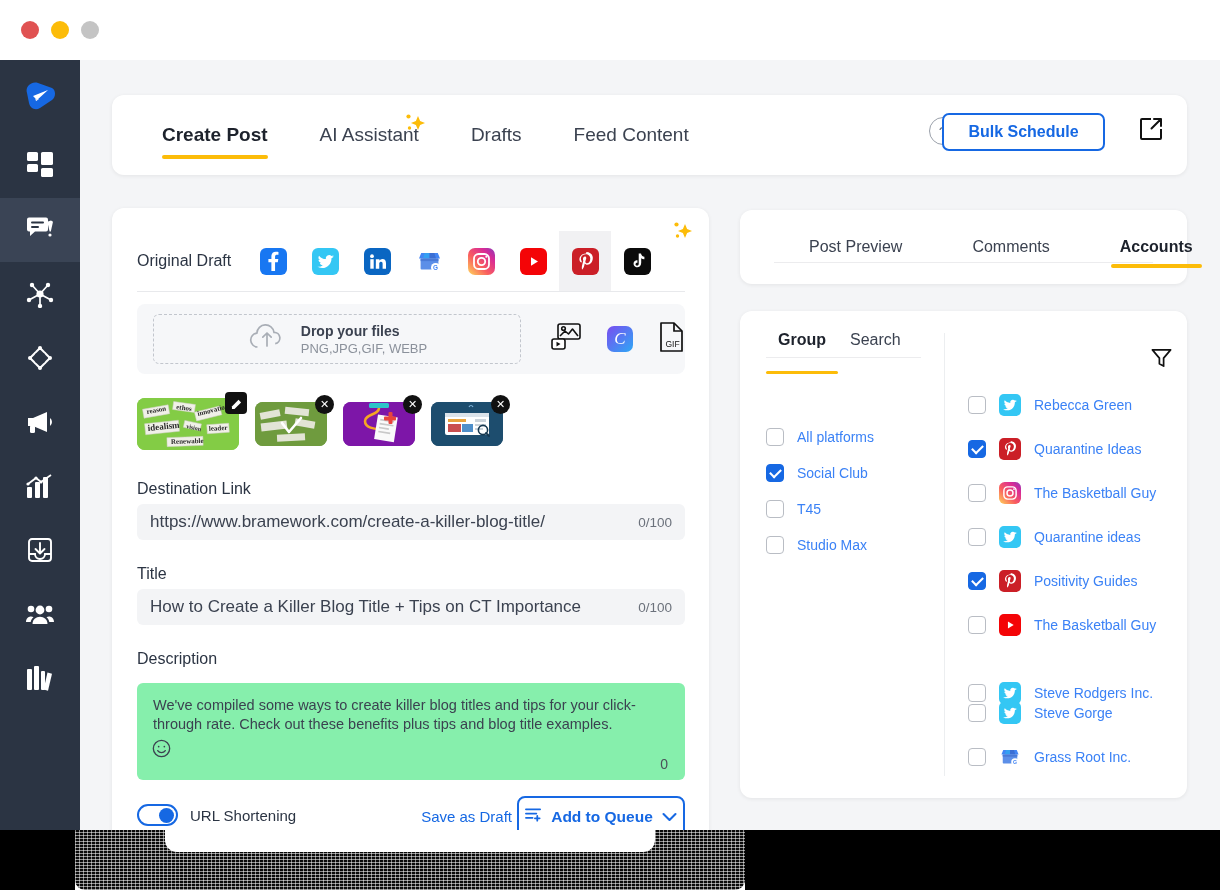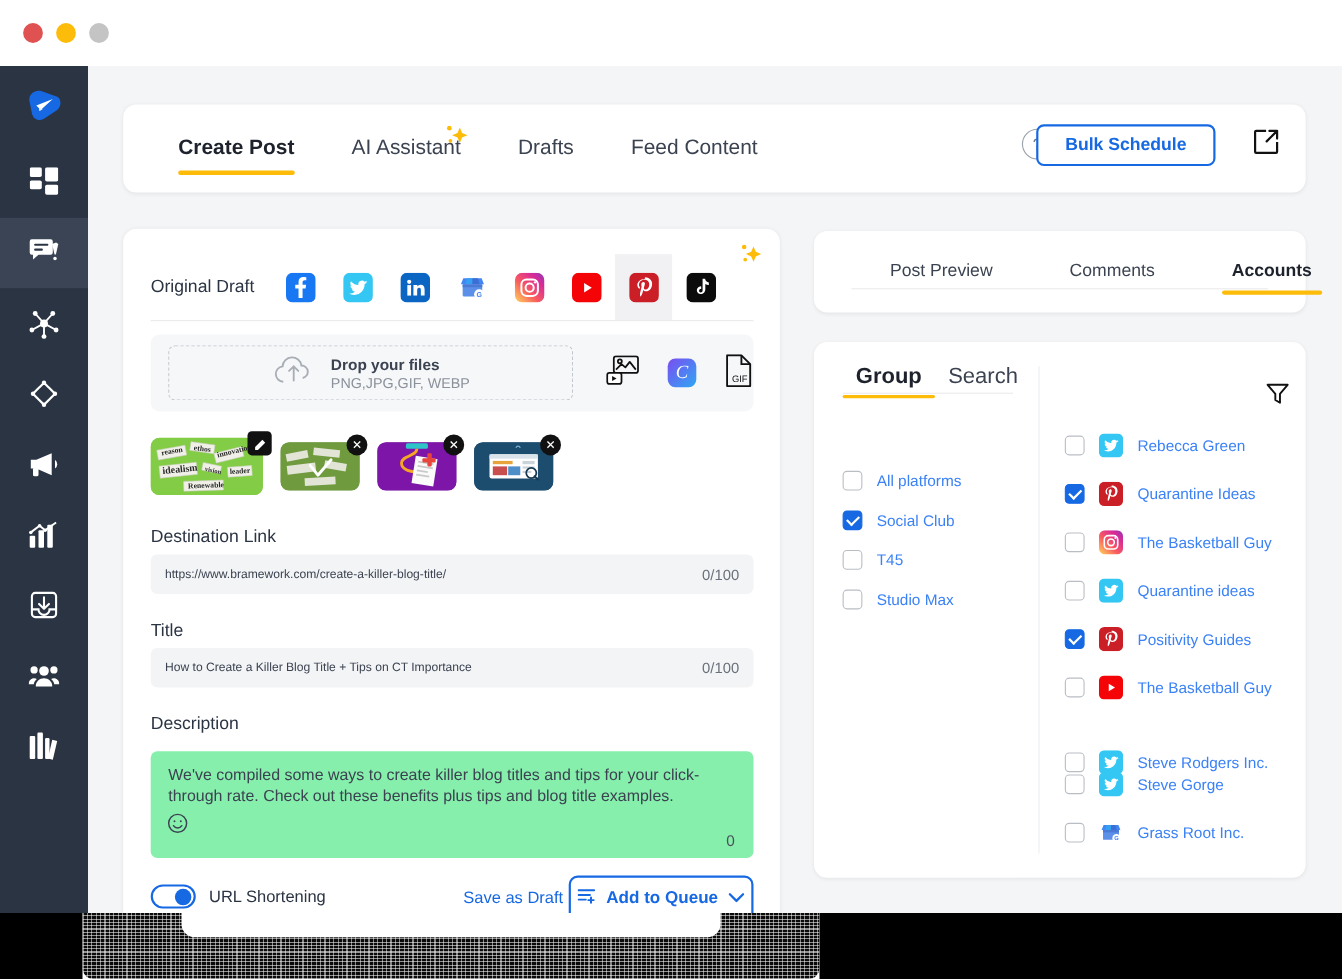--- a/index.html
+++ b/index.html
@@ -162,21 +162,21 @@
   .badge.edit { border-radius: 4px; top: -6px; right: -8px; width: 22px; height: 22px; }
 
   
   .field-label { position: absolute; left: 25px; font-size: 16px; color: #2b3443; }
   .field-box {
     position: absolute; left: 25px;
     width: 548px; height: 36px;
     background: #f3f4f6; border-radius: 6px;
     display: flex; align-items: center;
   }
-  .field-val { margin-left: 13px; font-size: 11px; color: #3b4250; flex: 1; }
+  .field-val { margin-left: 13px; font-size: 17px; color: #3b4250; flex: 1; }
   .field-count { margin-right: 13px; font-size: 13.5px; color: #6b717b; }
 
   .desc-box {
     position: absolute; left: 25px; top: 475px;
     width: 548px; height: 97px;
     background: #86efac; border-radius: 6px;
   }
   .desc-text {
     position: absolute; left: 16px; top: 13px; right: 22px;
     font-size: 14.5px; line-height: 19px; color: #3b4250;
@@ -234,21 +234,21 @@
     position: absolute; left: 740px; top: 311px;
     width: 447px; height: 487px;
     background: #ffffff; border-radius: 12px;
     box-shadow: 0 1px 4px rgba(0,0,0,.07);
     overflow: hidden;
   }
   .acct-divider { position: absolute; left: 204px; top: 22px; width: 1px; height: 443px; background: #eceef0; }
 
   .gtabs { position: absolute; left: 26px; top: 20px; display: flex; align-items: center; }
   .gtab {
-    position: relative; font-size: 20px; color: #3b4250; padding: 0 12px 8px; cursor: pointer;
+    position: relative; font-size: 16px; color: #3b4250; padding: 0 12px 25px; cursor: pointer;
   }
   .gtab.active { font-weight: bold; color: #1d222c; }
   .gtab.active::after {
     content: ""; position: absolute; left: 0; right: 0; bottom: 0;
     height: 3.5px; background: #fcbc09; border-radius: 2px;
   }
   .gtab-line { position: absolute; left: 26px; width: 155px; top: 46px; height: 1px; background: #ececee; }
 
   .search-pill {
     position: absolute;

